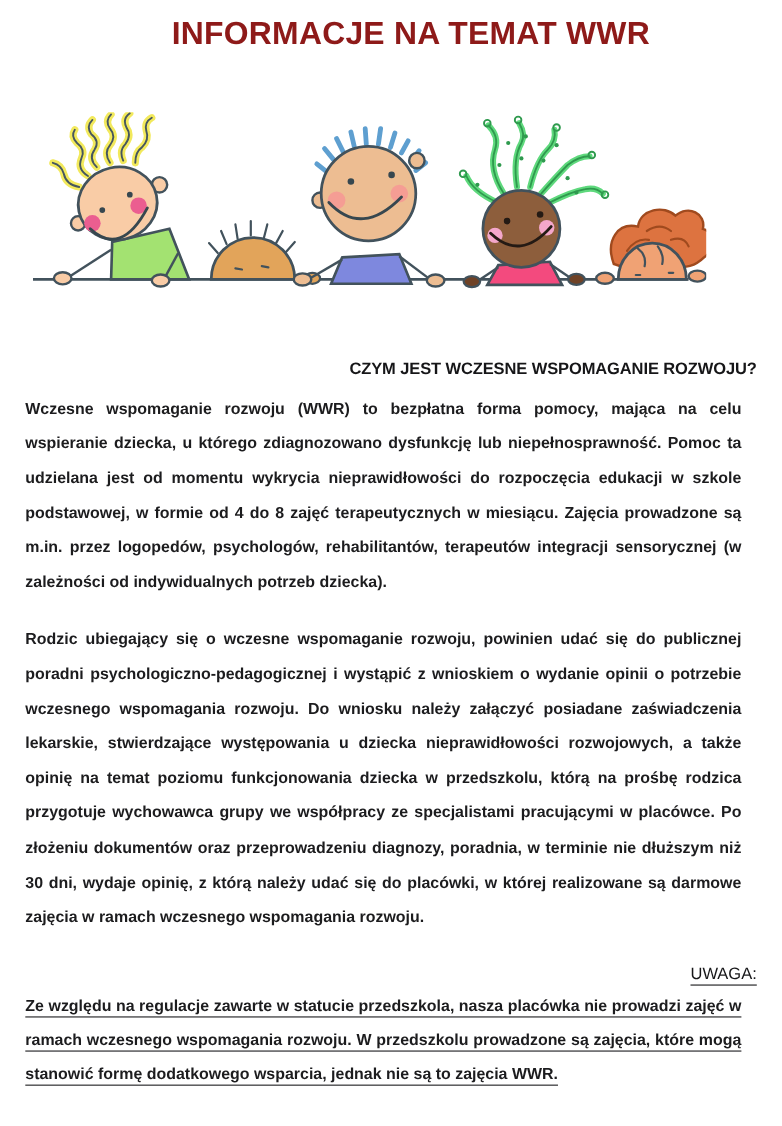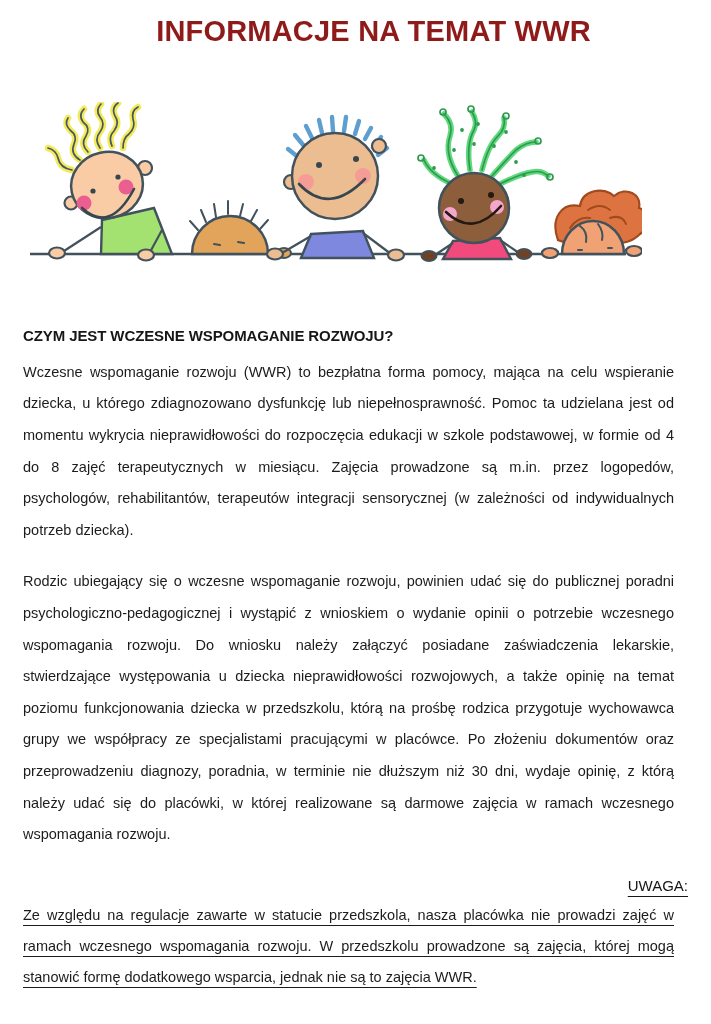--- a/index.html
+++ b/index.html
@@ -32,27 +32,29 @@
   .section-2 { margin-top: 20px; }
   .notice    { margin-top: 26px; }
 
   h2.section-heading {
     font-size: 15px;
     font-weight: 700;
     margin: 0;
     letter-spacing: -0.1px;
     white-space: pre-wrap;
     color: #161618;
+    text-align: right;
   }
   p.body-text {
     font-size: 14.5px;
     line-height: 31.6px;
     text-align: justify;
     margin: 13px 14px 0 0;
     color: #1c1c1e;
+    font-weight: bold;
   }
   .section-2 p.body-text { margin-top: 10px; }
 
   .notice .notice-heading {
     font-size: 15px;
     font-weight: 400;
     margin: 0;
     text-decoration: underline;
     text-underline-offset: 5px;
     text-decoration-thickness: 1.3px;
@@ -225,17 +227,17 @@
       <h2 class="section-heading">CZYM JEST WCZESNE WSPOMAGANIE ROZWOJU?</h2>
       <p class="body-text">Wczesne wspomaganie rozwoju (WWR) to bezpłatna forma pomocy, mająca na celu wspieranie dziecka, u którego zdiagnozowano dysfunkcję lub niepełnosprawność. Pomoc ta udzielana jest od momentu wykrycia nieprawidłowości do rozpoczęcia edukacji w szkole podstawowej, w formie od 4 do 8 zajęć terapeutycznych w miesiącu. Zajęcia prowadzone są m.in. przez logopedów, psychologów, rehabilitantów, terapeutów integracji sensorycznej (w zależności od indywidualnych potrzeb dziecka).</p>
     </section>
 
     <section class="section-2">
       <p class="body-text">Rodzic ubiegający się o wczesne wspomaganie rozwoju, powinien udać się do publicznej poradni psychologiczno-pedagogicznej i wystąpić z wnioskiem o wydanie opinii o potrzebie wczesnego wspomagania rozwoju. Do wniosku należy załączyć posiadane zaświadczenia lekarskie, stwierdzające występowania u dziecka nieprawidłowości rozwojowych, a także opinię na temat poziomu funkcjonowania dziecka w przedszkolu, którą na prośbę rodzica przygotuje wychowawca grupy we współpracy ze specjalistami pracującymi w placówce. Po złożeniu dokumentów oraz przeprowadzeniu diagnozy, poradnia, w terminie nie dłuższym niż 30 dni, wydaje opinię, z którą należy udać się do placówki, w której realizowane są darmowe zajęcia w ramach wczesnego wspomagania rozwoju.</p>
     </section>
 
     <section class="notice">
       <h2 class="notice-heading">UWAGA:</h2>
-      <p class="body-text">Ze względu na regulacje zawarte w statucie przedszkola, nasza placówka nie prowadzi zajęć w ramach wczesnego wspomagania rozwoju. W przedszkolu prowadzone są zajęcia, której mogą stanowić formę dodatkowego wsparcia, jednak nie są to zajęcia WWR.</p>
+      <p class="body-text">Ze względu na regulacje zawarte w statucie przedszkola, nasza placówka nie prowadzi zajęć w ramach wczesnego wspomagania rozwoju. W przedszkolu prowadzone są zajęcia, które mogą stanowić formę dodatkowego wsparcia, jednak nie są to zajęcia WWR.</p>
     </section>
 
   </div>
 </div>
 
 </body></html>

